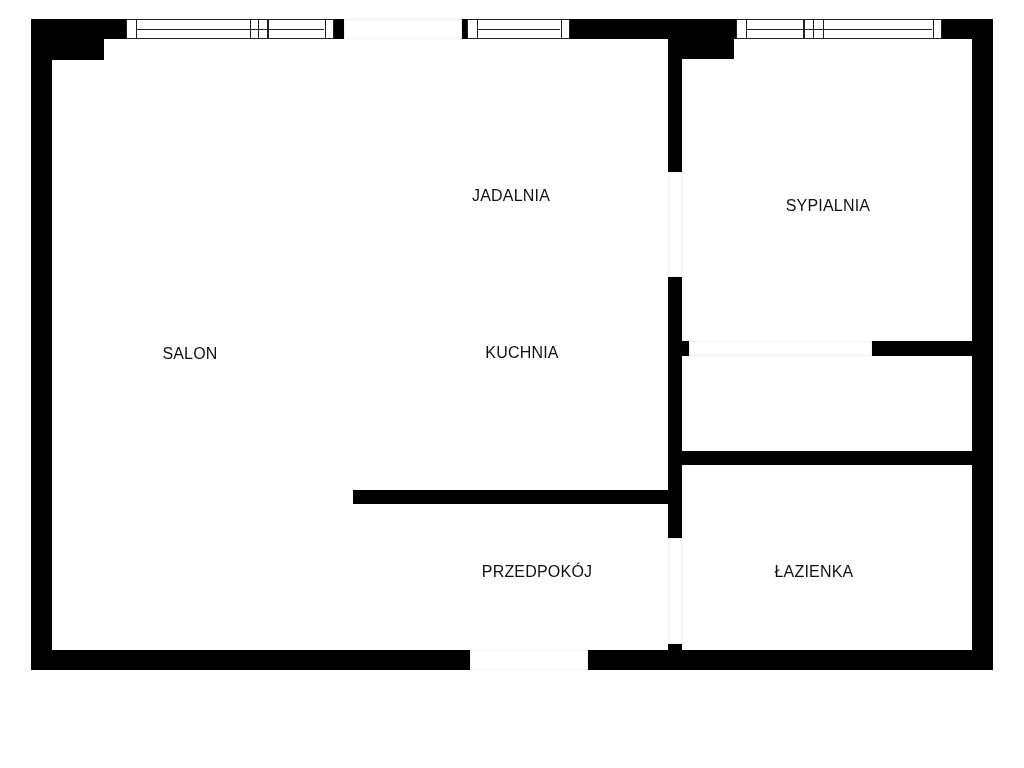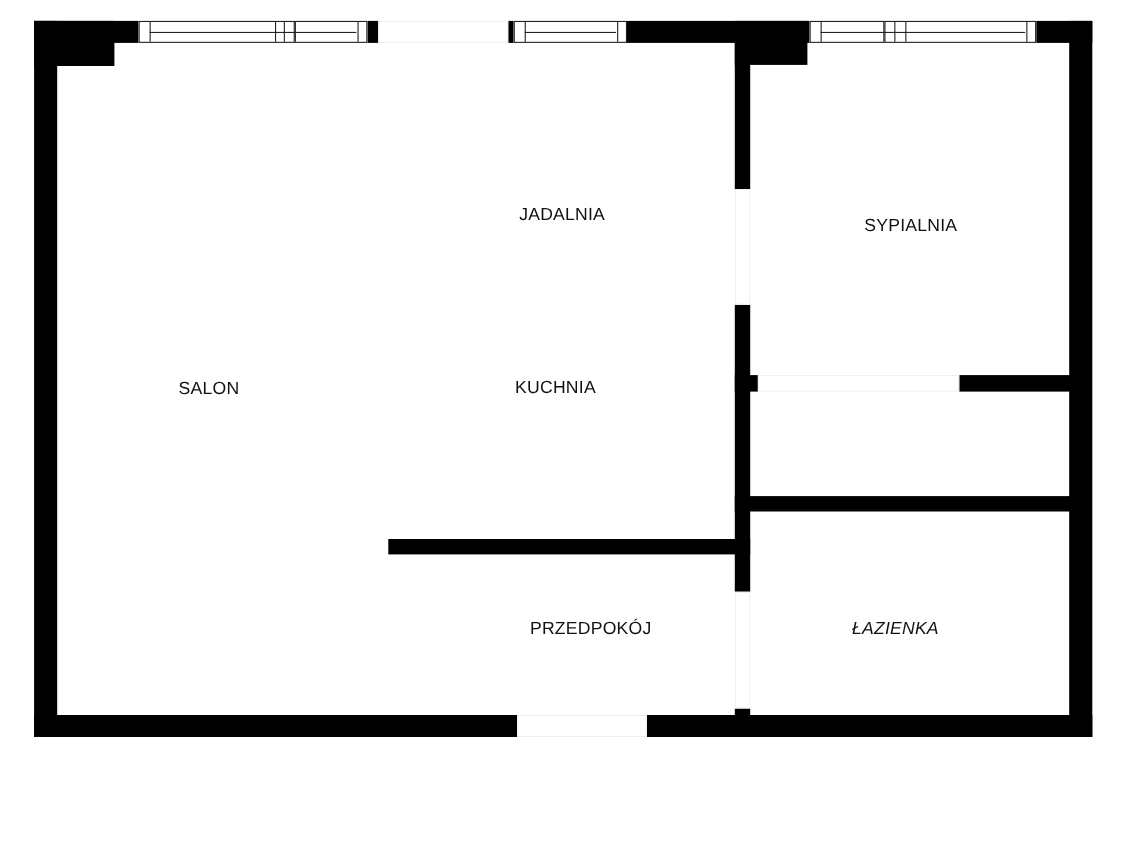--- a/index.html
+++ b/index.html
@@ -114,18 +114,18 @@
 
   <div class="window" style="left:736px; top:19px; width:206px; height:20px;">
     <div class="sash" style="left:9px; width:58px;"></div>
     <div class="sash" style="left:67px; width:10px;"></div>
     <div class="sash" style="left:86px; width:111px;"></div>
     <div class="rail" style="left:9px; right:9px;"></div>
   </div>
 
   <div class="room-label" style="left:190px; top:354px;">SALON</div>
   <div class="room-label" style="left:511px; top:184px;margin-top:12px;">JADALNIA</div>
-  <div class="room-label" style="left:505px; top:353px;">KUCHNIA</div>
+  <div class="room-label" style="left:522px; top:353px;">KUCHNIA</div>
   <div class="room-label" style="left:828px; top:206px;text-align:center;">SYPIALNIA</div>
   <div class="room-label" style="left:537px; top:572px;">PRZEDPOKÓJ</div>
-  <div class="room-label" style="left:814px; top:572px;font-style:italic;">ŁAZIENKA</div>
+  <div class="room-label" style="left:814px; top:572px;">ŁAZIENKA</div>
 
 </div>
 
 </body></html>

